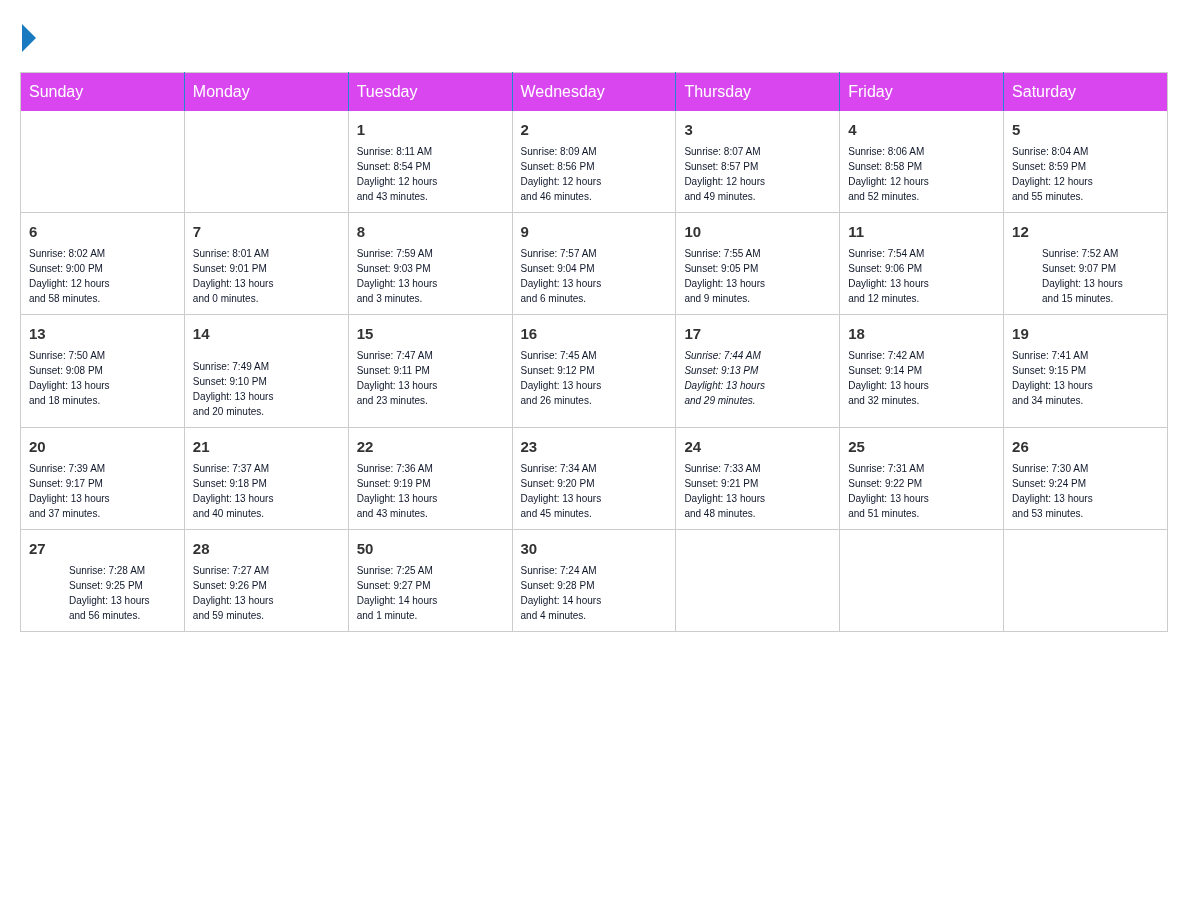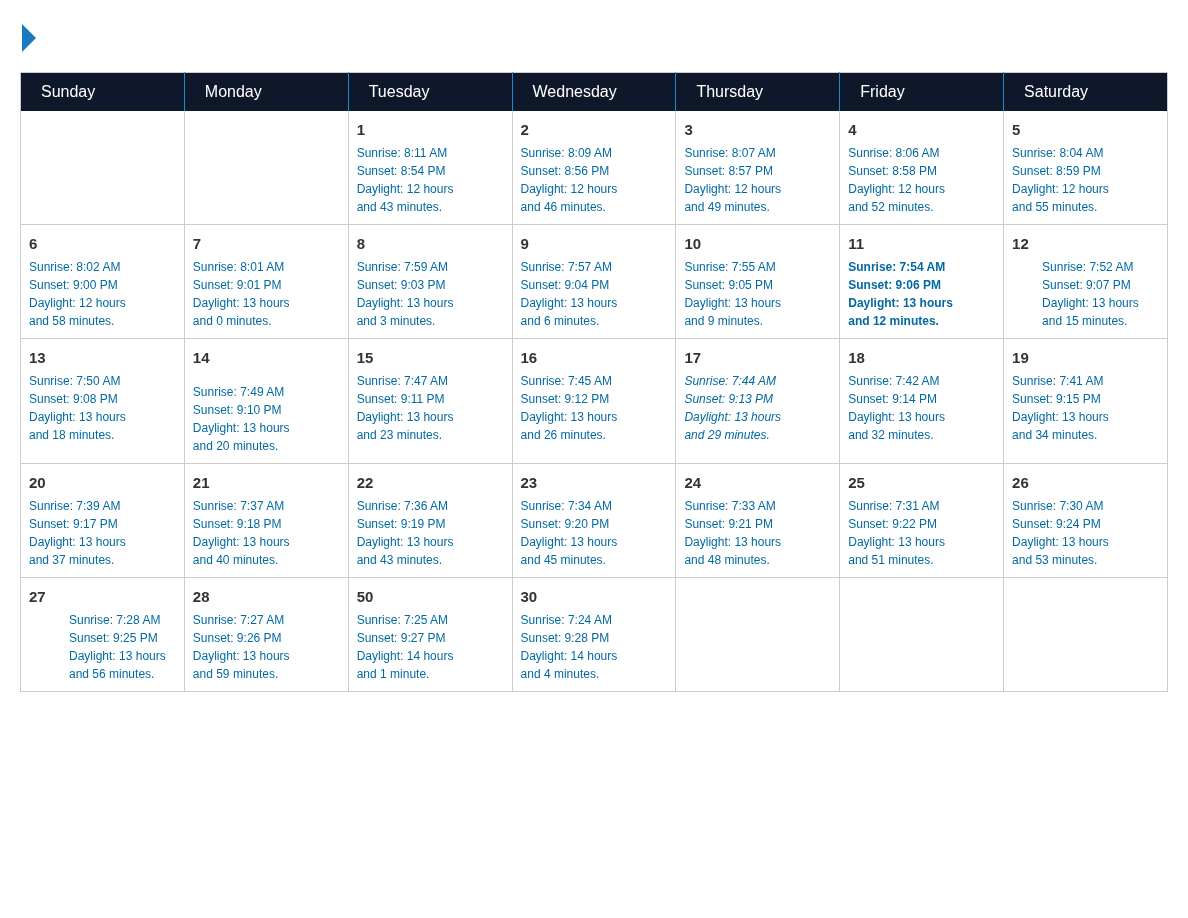--- a/index.html
+++ b/index.html
@@ -57,23 +57,23 @@
     .location-title {
       font-size: 22px;
       color: #555;
     }
     .calendar {
       width: 100%;
       border-collapse: collapse;
       border: 1px solid #ccc;
     }
     .calendar th {
-      background-color: #0f172a;
+      background-color: #d946ef;
       color: #fff;
-      padding: 10px 20px;
+      padding: 10px 8px;
       text-align: left;
       font-size: 16px;
       font-weight: normal;
       border-right: 1px solid #2288cc;
     }
     .calendar th:last-child {
       border-right: none;
       margin-top: 16px;
     }
     .calendar td {
@@ -92,22 +92,22 @@
     .calendar tr:last-child td {
       border-bottom: none;
     }
     .day-number {
       font-size: 15px;
       font-weight: bold;
       margin-bottom: 4px;
       display: block;
     }
     .day-info {
-      font-size: 12px;
-      color: #0369a1;
+      font-size: 10px;
+      color: #0f172a;
       line-height: 1.5;
     }
     .empty-cell {
       background: #fff;
     }
   </style>
 </head>
 <body>
 
 <div class="header">
@@ -207,21 +207,21 @@
         </td>
         <td>
           <span class="day-number">10</span>
           <div class="day-info" style="white-space: pre-line;">Sunrise: 7:55 AM
 Sunset: 9:05 PM
 Daylight: 13 hours
 and 9 minutes.</div>
         </td>
         <td>
           <span class="day-number">11</span>
-          <div class="day-info" style="white-space: pre-line; font-weight: bold;">Sunrise: 7:54 AM
+          <div class="day-info" style="white-space: pre-line;">Sunrise: 7:54 AM
 Sunset: 9:06 PM
 Daylight: 13 hours
 and 12 minutes.</div>
         </td>
         <td>
           <span class="day-number">12</span>
           <div class="day-info" style="white-space: pre-line; margin-left: 30px;">Sunrise: 7:52 AM
 Sunset: 9:07 PM
 Daylight: 13 hours
 and 15 minutes.</div>

